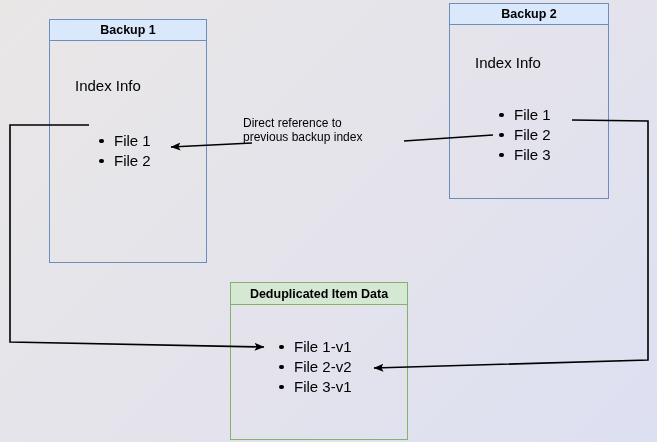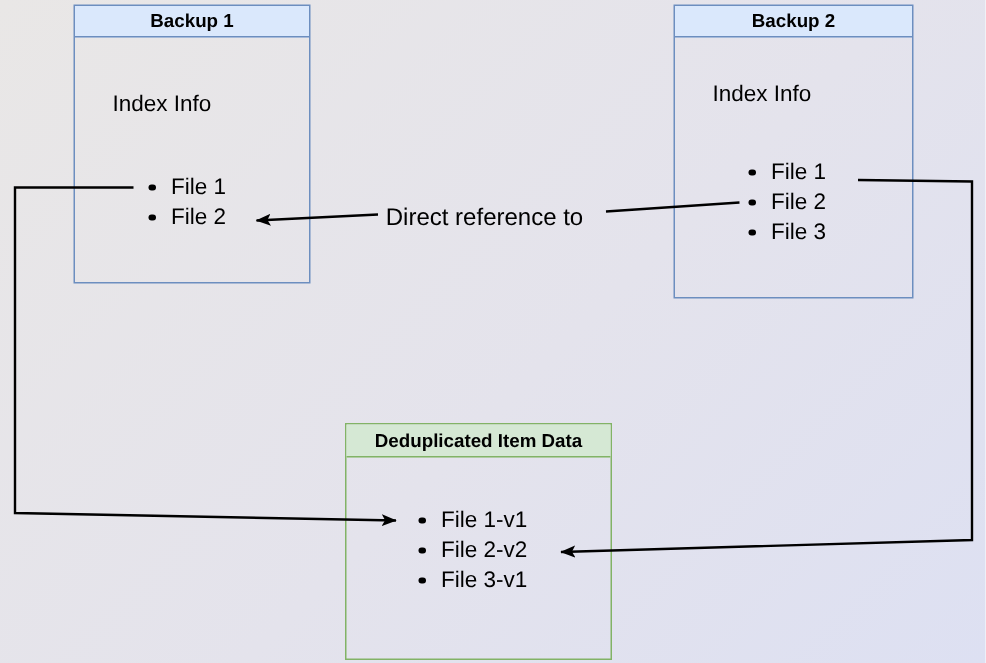--- a/index.html
+++ b/index.html
@@ -45,23 +45,22 @@
     white-space:nowrap;
   }
   ul.file-list li::before{
     content:"";
     position:absolute;left:3px;top:7.5px;
     width:4.5px;height:4.5px;border-radius:50%;
     background:var(--text,#000);
   }
   .annotation{
     position:absolute;
-    left:243px;top:139px;width:160px;
-    text-align:center;
-    font-size:16px;line-height:14px;
+    left:243px;top:116px;width:160px;
+    font-size:12px;line-height:14px;
     z-index:3;
   }
   svg.connectors{
     position:absolute;left:0;top:0;
     z-index:2;
     pointer-events:none;
   }
   svg.connectors polyline, svg.connectors line{
     fill:none;
     stroke:var(--connector,#000);
@@ -78,21 +77,21 @@
       <marker id="arrow" markerWidth="13" markerHeight="10" refX="9.5" refY="4" orient="auto" markerUnits="userSpaceOnUse">
         <path d="M0,0 L10,4 L0,8 L2.2,4 Z" fill="#000"></path>
       </marker>
     </defs>
     <polyline points="89,125 10,125 10,342 264,347" marker-end="url(#arrow)"></polyline>
     <polyline points="572,120 648,121 648,360 374,368" marker-end="url(#arrow)"></polyline>
     <line x1="493" y1="135" x2="404" y2="141"></line>
     <line x1="252" y1="143" x2="171" y2="147" marker-end="url(#arrow)"></line>
   </svg>
 
-  <div class="node blue" style="left:49px;top:3px;width:158px;height:186px">
+  <div class="node blue" style="left:49px;top:19px;width:158px;height:244px">
     <div class="node-header">Backup 1</div>
     <div class="index-label" style="left:25px;top:57px">Index Info</div>
     <ul class="file-list" style="left:46px;top:111px">
       <li>File 1</li>
       <li>File 2</li>
     </ul>
   </div>
 
   <div class="node blue" style="left:449px;top:3px;width:160px;height:196px">
     <div class="node-header">Backup 2</div>
@@ -108,15 +107,16 @@
     <div class="node-header">Deduplicated Item Data</div>
     <ul class="file-list" style="left:45px;top:54px">
       <li>File 1-v1</li>
       <li>File 2-v2</li>
       <li>File 3-v1</li>
     </ul>
   </div>
 
   <div class="annotation">
     <div>Direct reference to</div>
+    <div>previous backup index</div>
   </div>
 
 </div>
 
 </body></html>

